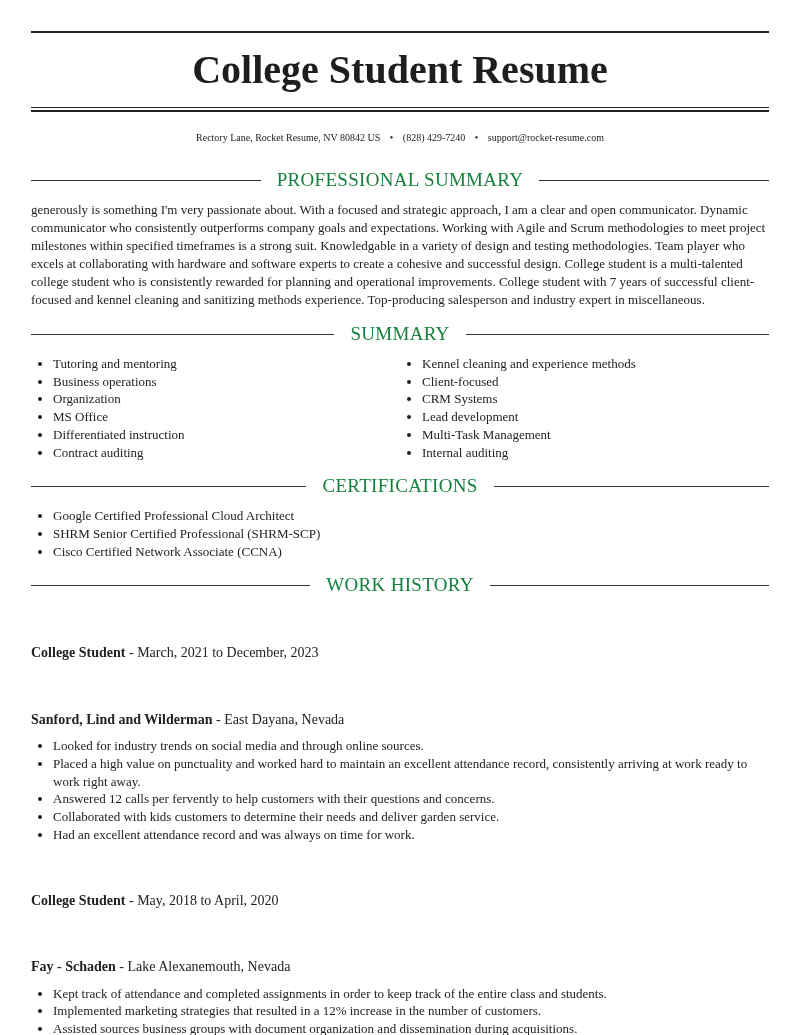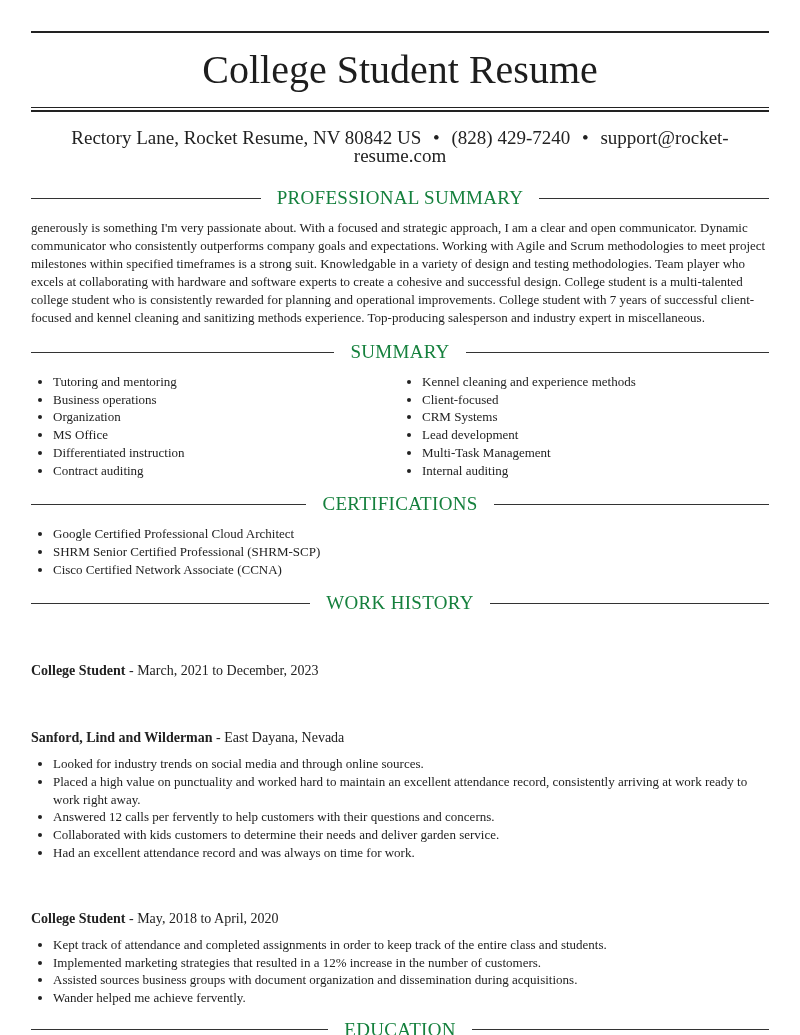--- a/index.html
+++ b/index.html
@@ -5,25 +5,25 @@
   html, body { margin: 0; padding: 0; background: #ffffff; }
   body {
     width: 800px; height: 1035px; overflow: hidden;
     font-family: "Liberation Serif", "DejaVu Serif", serif;
     color: #222222;
   }
   .page { position: relative; padding: 0 31px; }
   .top-rule { height: 2px; background: #222; margin-top: 31px; }
   .title {
     text-align: center; font-size: 40px; line-height: 48px;
-    margin-top: 13px; margin-bottom: 13px; color: #1e1e1e; font-weight: normal;
+    margin-top: 13px; margin-bottom: 13px; color: #1e1e1e; font-weight: bold;
   }
   .double-rule { border-top: 1px solid #222; border-bottom: 2px solid #222; height: 2px; }
   .contact {
-    text-align: center; font-size: 19px; margin-top: 17px; line-height: 18px; color: #222;
+    text-align: center; font-size: 10px; margin-top: 17px; line-height: 18px; color: #222;
   }
   .contact .sep { display: inline-block; margin: 0 7px; }
   .section-head {
     display: flex; align-items: center; margin-top: 22px; margin-bottom: 10px;
   }
   .section-head .line { flex: 1; height: 1px; background: #333; }
   .section-head .label {
     padding: 0 16px; font-size: 19px; letter-spacing: 0.3px; color: #15803d; line-height: 22px;
   }
   .summary { font-size: 13px; line-height: 18px; margin: 0; }
@@ -115,20 +115,23 @@
       <li>Answered 12 calls per fervently to help customers with their questions and concerns.</li>
       <li>Collaborated with kids customers to determine their needs and deliver garden service.</li>
       <li>Had an excellent attendance record and was always on time for work.</li>
     </ul>
   </div>
 
   <div class="job-block">
     <div class="job-head">
       <b>College Student</b><span> - May, 2018 to April, 2020</span>
     </div>
+    <div class="job-head">
+      <b>Fay - Schaden</b><span> - Lake Alexanemouth, Nevada</span>
+    </div>
     <ul>
       <li>Kept track of attendance and completed assignments in order to keep track of the entire class and students.</li>
       <li>Implemented marketing strategies that resulted in a 12% increase in the number of customers.</li>
       <li>Assisted sources business groups with document organization and dissemination during acquisitions.</li>
       <li>Wander helped me achieve fervently.</li>
     </ul>
   </div>
 
   <div class="section-head" style="margin-top:12px;">
     <div class="line"></div>

